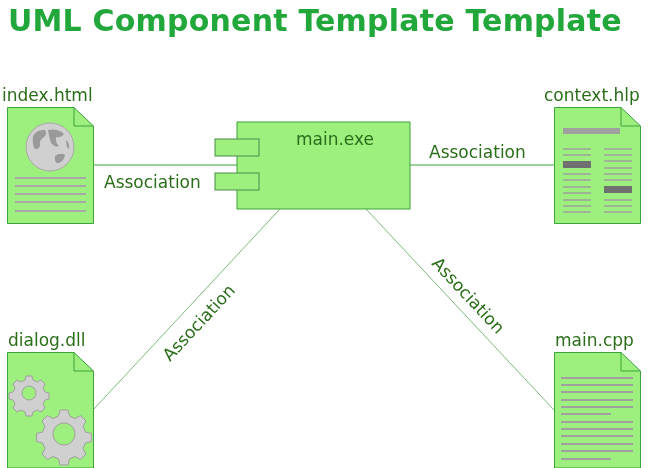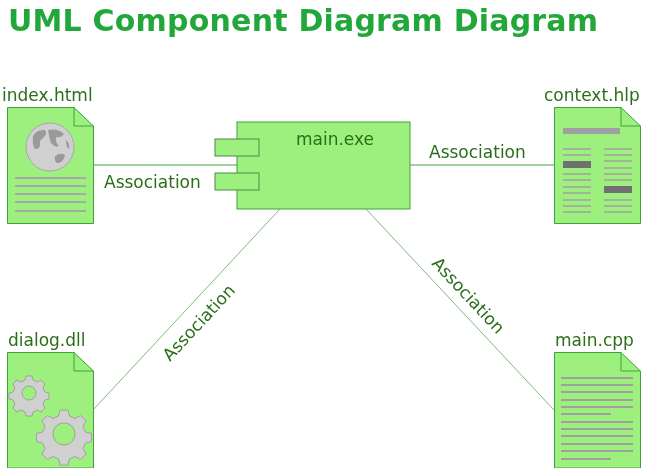--- a/index.html
+++ b/index.html
@@ -7,21 +7,21 @@
     #title { position: absolute; left: 8px; top: 0px; font-family: "DejaVu Sans", sans-serif; font-weight: bold; font-size: 30px; color: #22a83a; letter-spacing: 0.2px; white-space: nowrap; line-height: 42px; }
     svg#diagram { position: absolute; left: 0; top: 0; }
     .lbl { font-family: "DejaVu Sans", sans-serif; fill: #2b6e1a; }
     .doc-name { font-size: 17px; }
     .assoc { font-size: 17px; }
     .comp-name { font-size: 17px; }
   </style>
 </head>
 <body>
 
-<div id="title">UML Component Diagram Diagram</div>
+<div id="title">UML Component Template Template</div>
 
 <svg id="diagram" width="651" height="468" viewBox="0 0 651 468">
 
   <line x1="93" y1="165" x2="237" y2="165" stroke="#3aa33a" stroke-width="1"></line>
   <line x1="410" y1="165" x2="554" y2="165" stroke="#3aa33a" stroke-width="1"></line>
   <line x1="280" y1="209" x2="93" y2="410" stroke="#5aaa5a" stroke-width="0.8"></line>
   <line x1="366" y1="209" x2="554" y2="410" stroke="#5aaa5a" stroke-width="0.8"></line>
 
   <text class="lbl assoc" x="104" y="188">Association</text>
   <text class="lbl assoc" x="429" y="158">Association</text>

